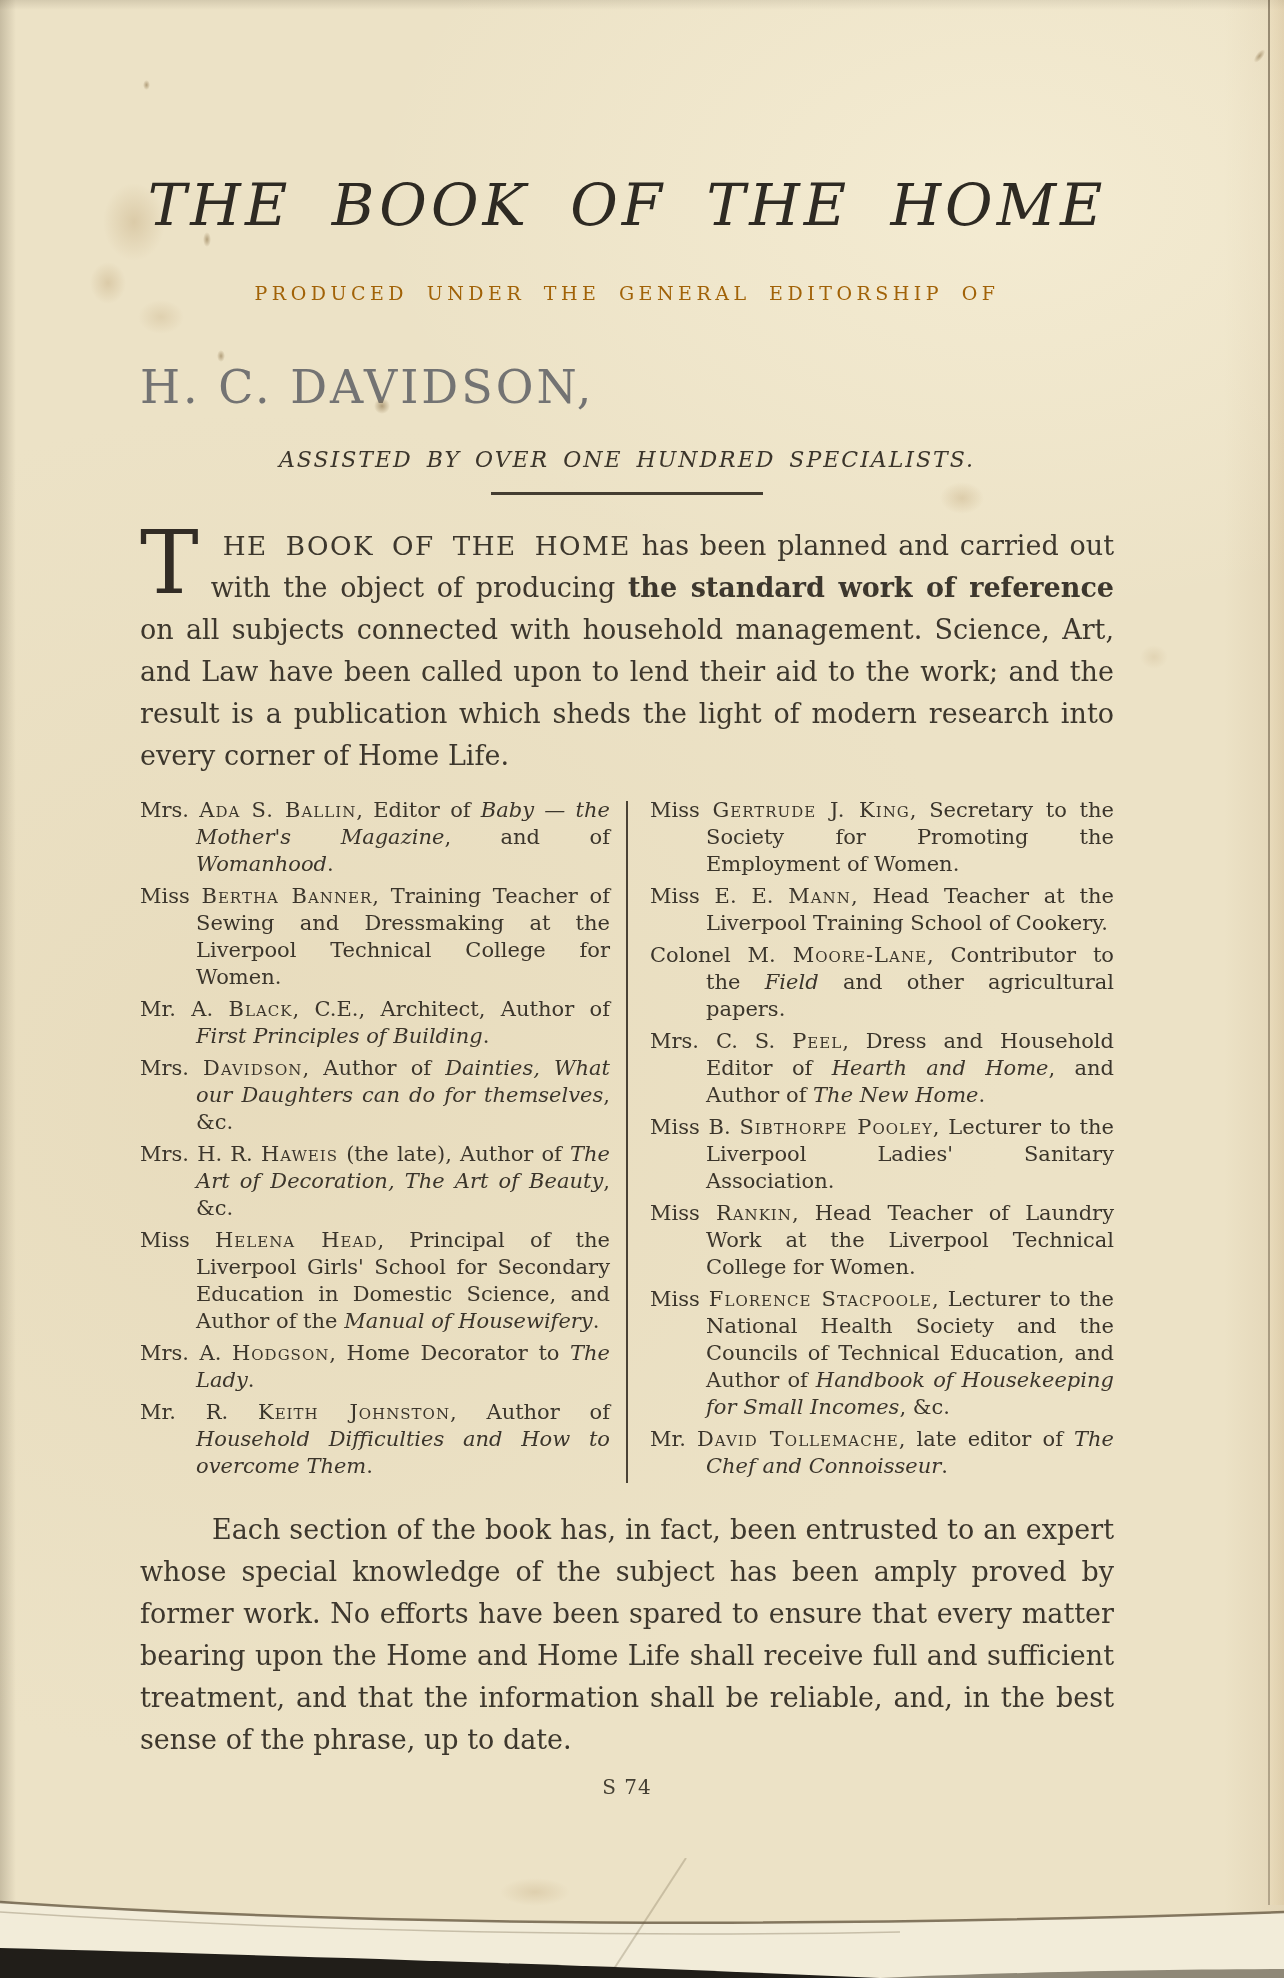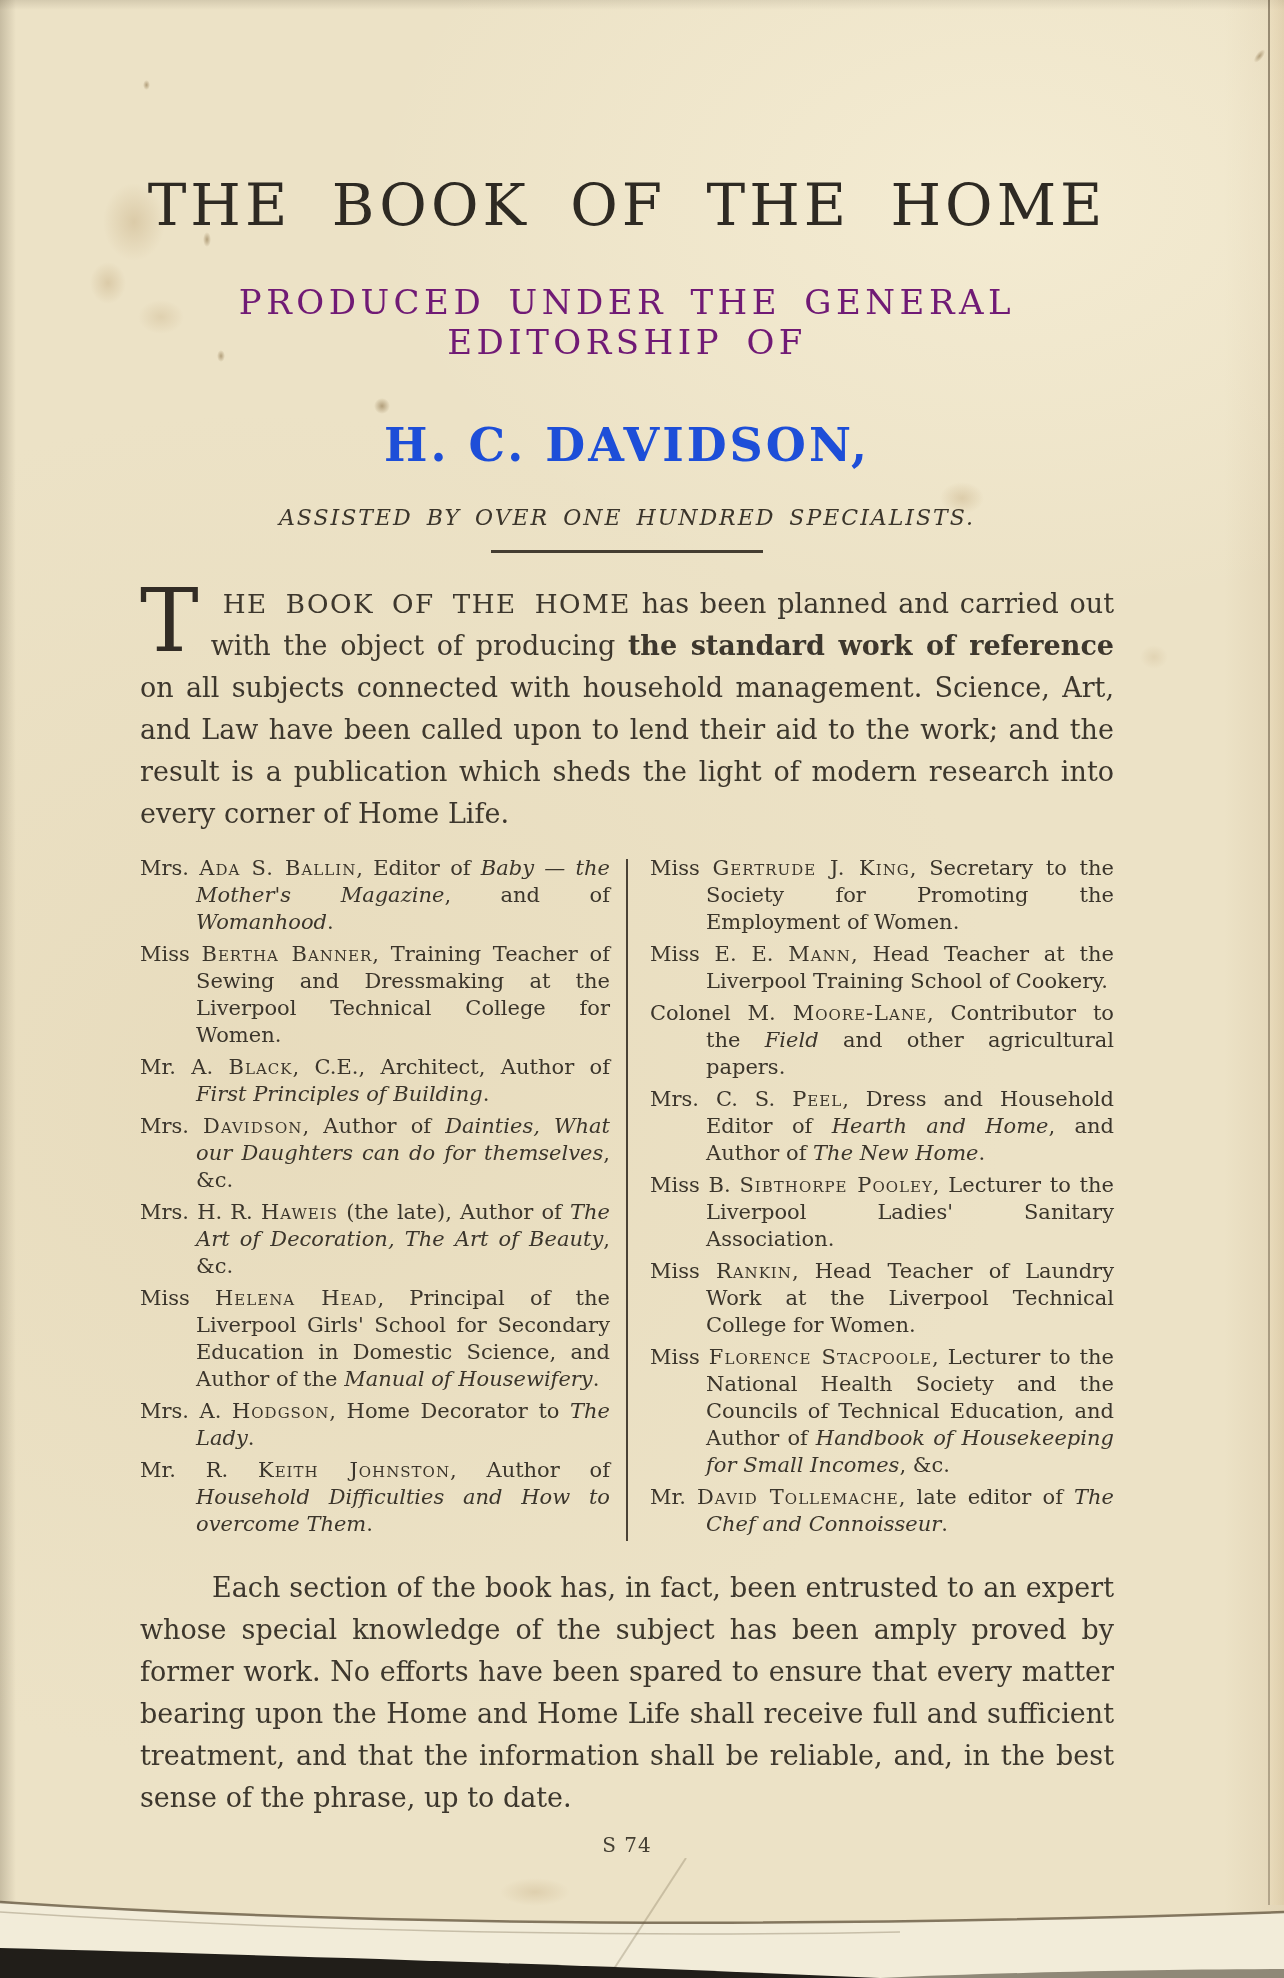--- a/index.html
+++ b/index.html
@@ -13,28 +13,29 @@
       linear-gradient(180deg, rgba(70,58,38,.14) 0px, rgba(70,58,38,0) 10px),
       linear-gradient(270deg, rgba(190,160,120,.20) 0px, rgba(190,160,120,0) 60px);
     font-family:"DejaVu Serif","Liberation Serif",serif;
     color:var(--ink,#3a342b);
   }
   .content{position:absolute;left:140px;top:0;width:974px;}
   .title{
     margin:175px 0 0 0;text-align:center;font-weight:400;
     font-size:58px;letter-spacing:4px;word-spacing:18px;line-height:1.05;
     color:#2e2a23;
+    font-style:italic;
   }
   .editorship{
-    margin-top:46px;text-align:center;font-size:34px;letter-spacing:4.5px;
-    word-spacing:8px;color:#701a75;
+    margin-top:46px;text-align:center;font-size:19px;letter-spacing:4.5px;
+    word-spacing:8px;color:#a16207;
   }
   .editor-name{
-    margin-top:56px;text-align:center;font-size:46px;font-weight:700;
-    letter-spacing:3px;color:#1d4ed8;
+    margin-top:56px;font-size:46px;font-weight:400;
+    letter-spacing:3px;color:#737373;
   }
   .assisted{
     margin-top:33px;text-align:center;font-size:22px;letter-spacing:2px;
     word-spacing:5px;color:#3b352b;font-style:italic;
   }
   .rule{
     width:272px;height:0;border:none;border-top:3px solid #443d31;
     margin:20px auto 0 auto;
   }
   .para{

